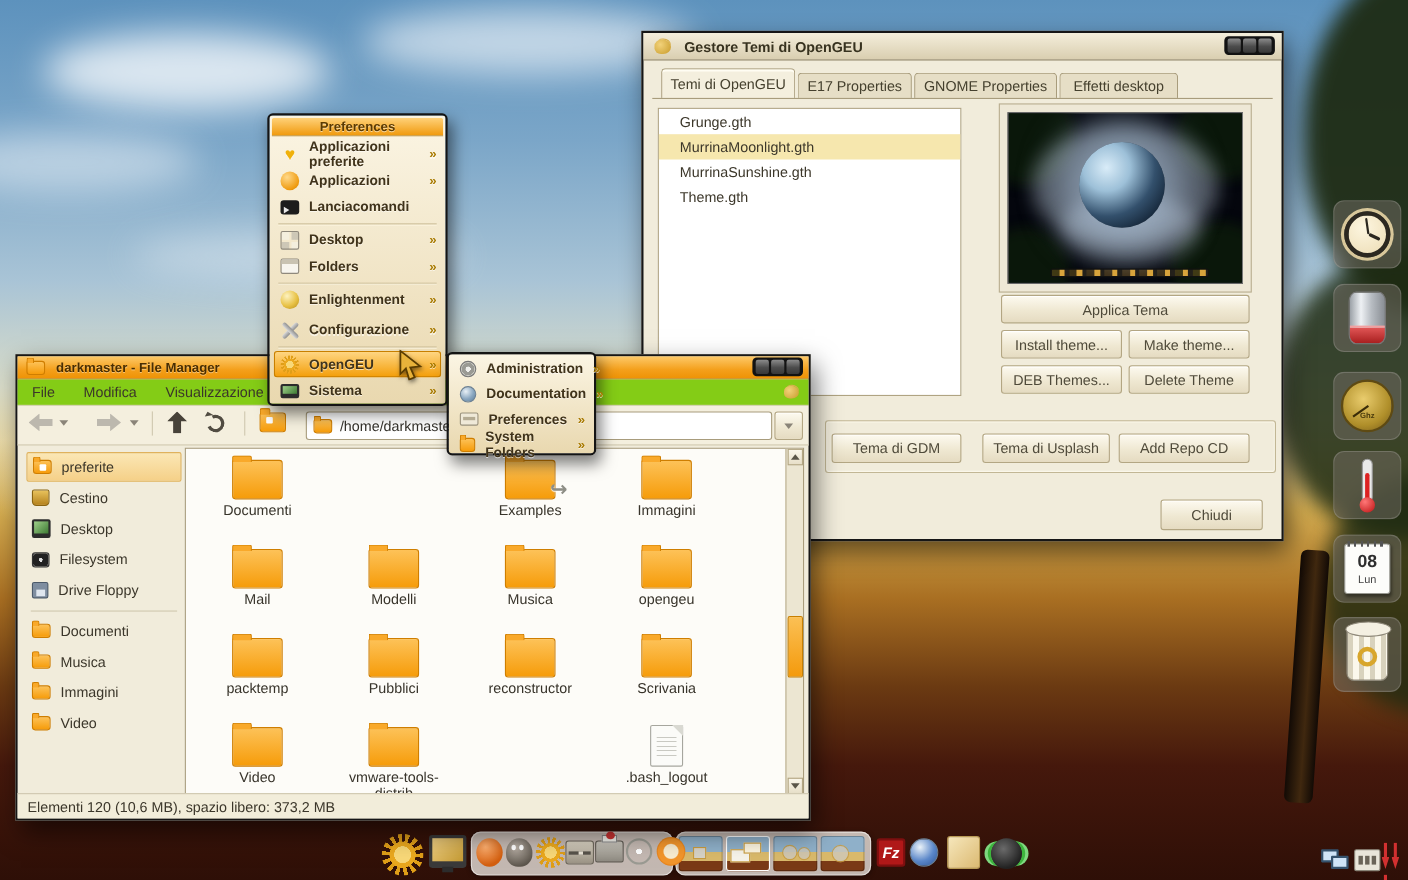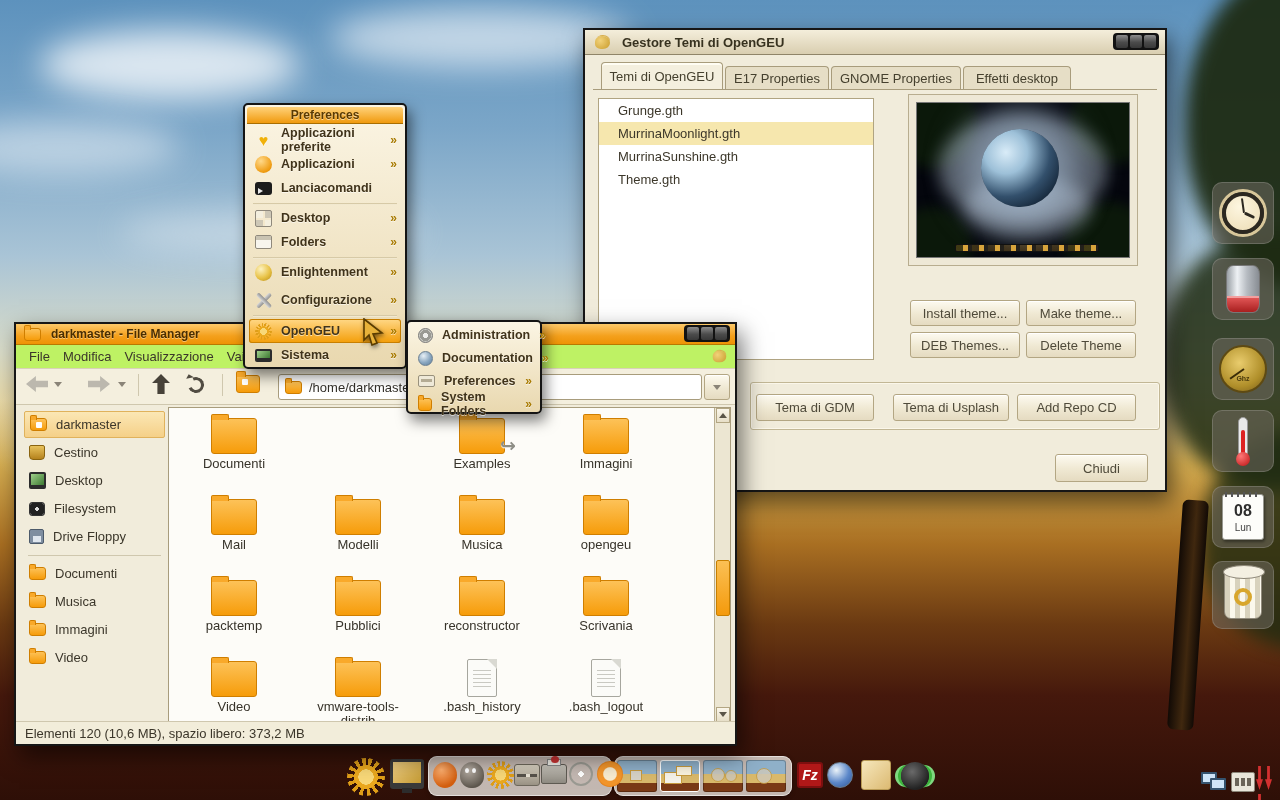--- a/index.html
+++ b/index.html
@@ -95,22 +95,22 @@
   .doc{position:relative;width:30px;height:38px;background:#fbfbf8;border:1px solid #a6a69e;border-radius:2px;}
   .doc::before{content:"";position:absolute;right:-1px;top:-1px;border-style:solid;border-width:0 10px 10px 0;border-color:transparent #d9d9d2 transparent transparent;}
   .doc::after{content:"";position:absolute;left:5px;right:5px;top:10px;height:20px;
     background:repeating-linear-gradient(180deg,#c9c9c2 0 1px,transparent 1px 4px);}
   .linkem{position:absolute;right:-12px;bottom:-4px;color:#8e8e86;font-size:19px;font-weight:bold;text-shadow:0 1px 1px #fff;}
 
   
   .fm-titlebar{position:absolute;left:0;top:0;right:0;height:21px;
     background:linear-gradient(180deg,#fdc969,#f4a01c 60%,#ee9305);border-bottom:1px solid #b87a00;
     display:flex;align-items:center;font-size:12px;font-weight:bold;color:#4a2e00;text-shadow:0 1px 0 rgba(255,255,255,.4);}
-  .fm-menubar{position:absolute;left:0;right:0;top:21px;height:24px;background:#bef264;border-bottom:1px solid #d9d1b9;
-    display:flex;align-items:center;gap:13px;padding-left:13px;font-size:13px;color:#3b362a;}
+  .fm-menubar{position:absolute;left:0;right:0;top:21px;height:24px;background:#84cc16;border-bottom:1px solid #d9d1b9;
+    display:flex;align-items:center;gap:26px;padding-left:13px;font-size:13px;color:#3b362a;}
   .fm-toolbar{position:absolute;left:0;right:0;top:45px;height:36px;background:#f4efde;border-bottom:1px solid #cfc7ae;}
   .tbtn{position:absolute;top:52px;}
   .tri-dn{width:0;height:0;border-left:4px solid transparent;border-right:4px solid transparent;border-top:5px solid #8a8478;}
   .arrow-shape{width:22px;height:16px;}
   .a-back{background:#bcb8ae;clip-path:polygon(0 50%,45% 0,45% 30%,100% 30%,100% 70%,45% 70%,45% 100%);}
   .a-fwd{background:#bcb8ae;clip-path:polygon(100% 50%,55% 0,55% 30%,0 30%,0 70%,55% 70%,55% 100%);}
   .a-up{background:#474239;clip-path:polygon(50% 0,100% 45%,70% 45%,70% 100%,30% 100%,30% 45%,0 45%);width:18px;height:20px;}
   .reload{width:16px;height:16px;border:3px solid #514c42;border-radius:50%;border-left-color:transparent;position:relative;transform:rotate(20deg);}
   .reload::after{content:"";position:absolute;left:-6px;top:-2px;border-style:solid;border-width:5px 6px 0 0;border-color:#514c42 transparent transparent transparent;transform:rotate(10deg);}
   .tsep{position:absolute;top:50px;width:1px;height:22px;background:#cfc7ae;}
@@ -250,20 +250,23 @@
         <div class="sceneveg" style="right:-30px;top:-20px;width:90px;height:80px"></div>
         <div class="sceneveg" style="left:-25px;bottom:-30px;width:80px;height:80px"></div>
         <div class="sceneveg" style="right:-25px;bottom:-25px;width:90px;height:80px"></div>
         <div class="mooncloud" style="left:10%;top:8%;width:80%;height:70%"></div>
         <div class="mooncloud" style="left:22%;top:48%;width:60%;height:40%"></div>
         <div class="moon"></div>
         <div class="shelf"></div>
       </div>
     </div>
 
+    <div class="btn" style="left:325px;top:238px;width:226px;height:26px">
+        <span>Applica Tema</span>
+      </div>
     <div class="btn" style="left:325px;top:270px;width:110px;height:26px">
         <span>Install theme...</span>
       </div>
     <div class="btn" style="left:441px;top:270px;width:110px;height:26px">
         <span>Make theme...</span>
       </div>
     <div class="btn" style="left:325px;top:302px;width:110px;height:26px">
         <span>DEB Themes...</span>
       </div>
     <div class="btn" style="left:441px;top:302px;width:110px;height:26px">
@@ -318,21 +321,21 @@
     <div class="path-field" style="left:262px;top:50px;width:424px;height:26px">
       <span class="folder folder-sm"></span>
       <span>/home/darkmaster</span>
     </div>
     <div class="btn" style="left:688px;top:50px;width:26px;height:26px">
         <span class="tri-dn"></span>
       </div>
 
     <div class="side-item sel" style="top:87px">
         <span class="folder folder-sm home-dot"></span>
-        <span>darkmaster</span>
+        <span>preferite</span>
       </div>
     <div class="side-item" style="top:115px">
         <span class="trash-sm"></span>
         <span>Cestino</span>
       </div>
     <div class="side-item" style="top:143px">
         <span class="mi monitor-sm"></span>
         <span>Desktop</span>
       </div>
     <div class="side-item" style="top:171px">
@@ -437,26 +440,20 @@
           <div class="file-ico">
             <div class="folder" style="width:46px;height:36px"></div>
           </div>
           <div class="file-label">Video</div>
         </div>
       <div class="file-cell" style="left:127px;top:247px">
           <div class="file-ico">
             <div class="folder" style="width:46px;height:36px"></div>
           </div>
           <div class="file-label">vmware-tools-distrib</div>
-        </div>
-      <div class="file-cell" style="left:251px;top:247px">
-          <div class="file-ico">
-            <div class="doc"></div>
-          </div>
-          <div class="file-label">.bash_history</div>
         </div>
       <div class="file-cell" style="left:375px;top:247px">
           <div class="file-ico">
             <div class="doc"></div>
           </div>
           <div class="file-label">.bash_logout</div>
         </div>
 
       <div class="scrollbar" style="right:0;top:0;bottom:0">
         <div class="sb-btn" style="top:0">

